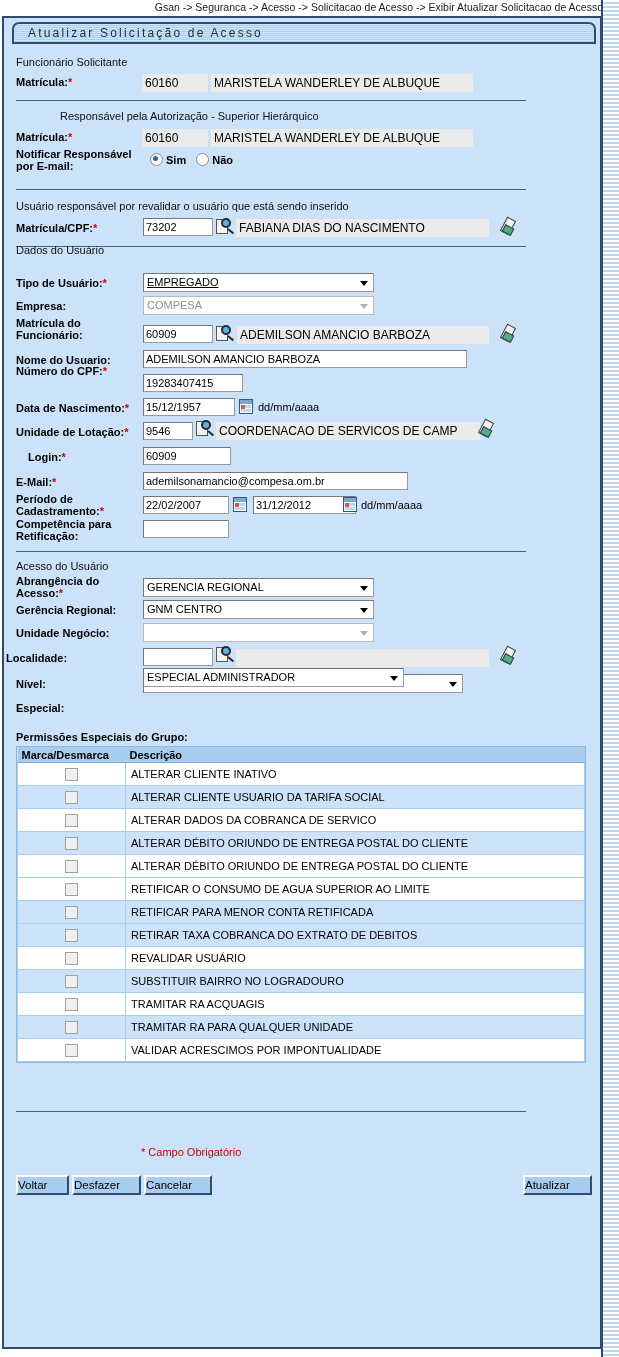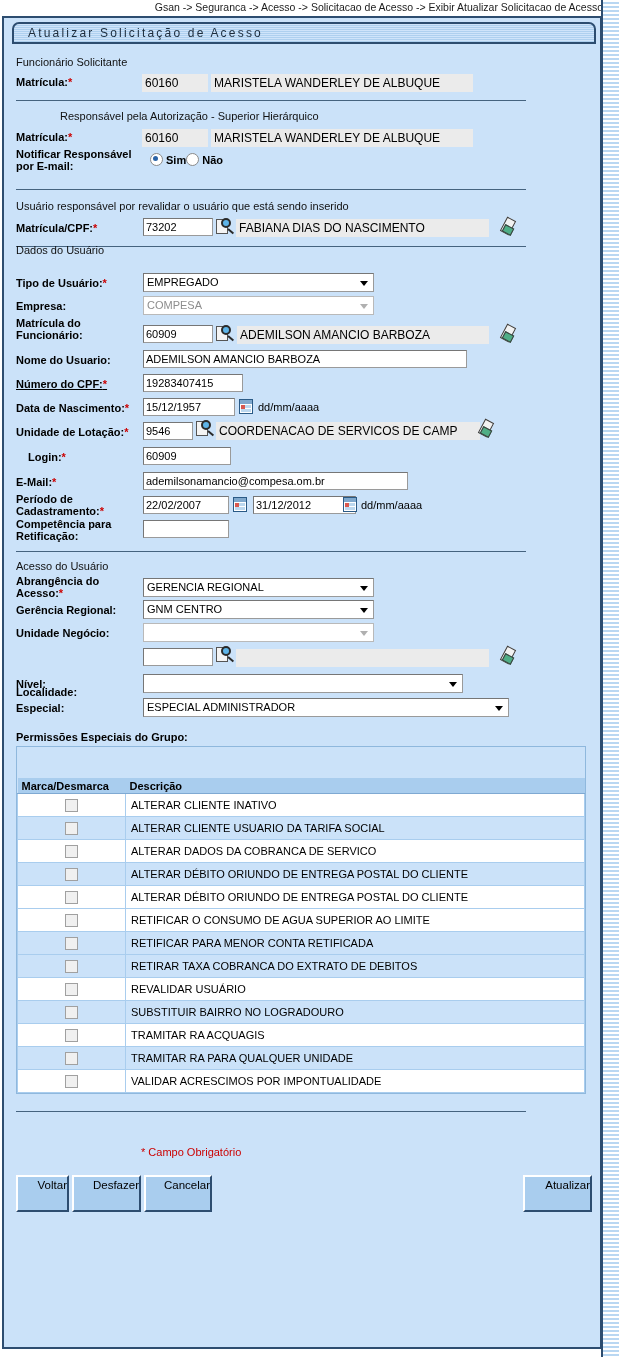--- a/index.html
+++ b/index.html
@@ -123,21 +123,21 @@
   .radio-wrap{position:absolute;font-size:11px;font-weight:bold;}
   .radio{
     display:inline-block;width:11px;height:11px;border-radius:50%;
     border:1px solid #8a8a8a;background:#fff;vertical-align:-2px;
     position:relative;margin-right:3px;
   }
   .radio.on:after{
     content:"";position:absolute;left:2px;top:2px;width:5px;height:5px;
     border-radius:50%;background:#2b64a8;
   }
-  .radio-lbl{}
+  .radio-lbl{margin-right:10px;}
   
   .mag{position:absolute;width:19px;height:18px;}
   .mag .pg{
     position:absolute;left:0;top:1px;width:10px;height:13px;
     background:#f4f4f4;border:1px solid #555;
   }
   .mag .lens{
     position:absolute;left:5px;top:0px;width:10px;height:10px;border-radius:50%;
     background:#5eb4e8;border:2px solid #2a2a2a;box-sizing:border-box;
   }
@@ -164,21 +164,21 @@
   .cal .g2{position:absolute;right:1px;top:5px;width:6px;height:3px;background:#bcd8ef;}
   .cal .g3{position:absolute;left:1px;bottom:1px;right:1px;height:3px;background:#bcd8ef;}
   
   .hint{position:absolute;font-size:11px;color:#000;}
   
   .perm-title{position:absolute;font-size:11px;font-weight:bold;color:#000;}
   .ptable{
     position:absolute;border:1px solid #8fb8dd;box-sizing:border-box;
     border-collapse:collapse;
   }
-  .ptable table{border-collapse:collapse;width:100%;font-size:11px;margin-top:31px;}
+  .ptable table{border-collapse:collapse;width:100%;font-size:11px;}
   .ptable th{
     background:#a9cdee;color:#000;font-weight:bold;text-align:left;
     height:15px;font-size:11px;padding:0 0 0 4px;
     border-bottom:1px solid #7fa9d2;
   }
   .ptable th.c1{width:104px;}
   .ptable td{
     height:22px;border:1px solid #a9cdee;font-size:11px;padding:0;
   }
   .ptable td.c1{width:104px;text-align:center;}
@@ -193,21 +193,21 @@
   .foot-hr{position:absolute;height:0;border-top:1px solid #45637f;}
   .oblig{position:absolute;font-size:11px;color:#cc0000;}
   .btn{
     position:absolute;
     background:#a9cdee;
     border:2px solid;
     border-color:#ffffff #2d4d70 #2d4d70 #ffffff;
     box-sizing:border-box;
     font-family:"Liberation Sans","DejaVu Sans",sans-serif;
     font-size:11.5px;color:#000;
-    height:37px;line-height:16px;text-align:right;
+    height:20px;line-height:16px;text-align:left;
     cursor:pointer;
     white-space:nowrap;
   }
 </style>
 </head>
 <body>
 
 <div class="breadcrumb">Gsan -&gt; Seguranca -&gt; Acesso -&gt; Solicitacao de Acesso -&gt; Exibir Atualizar Solicitacao de Acesso</div>
 
 <div class="hatch-left-fill"></div>
@@ -252,21 +252,21 @@
     <div class="ro" style="left:232px;top:171px;width:253px;">FABIANA DIAS DO NASCIMENTO</div>
     <div class="eraser" style="left:498px;top:169px;">
         <span class="bd"></span>
         <span class="tip"></span>
       </div>
     <div class="hr" style="left:12px;top:198px;width:510px;"></div>
 
     <div class="sect-title" style="left:12px;top:196px;">Dados do Usuário</div>
 
     <div class="lbl" style="left:12px;top:229px;"><span>Tipo de Usuário:</span><span class="req">*</span></div>
-    <div class="sel" style="left:139px;top:225px;width:231px;"><span>EMPREGADO</span><span class="arrow"></span></div>
+    <div class="sel" style="left:139px;top:225px;width:231px;text-decoration:underline;"><span>EMPREGADO</span><span class="arrow"></span></div>
 
     <div class="lbl" style="left:12px;top:252px;">Empresa:</div>
     <div class="sel disabled" style="left:139px;top:248px;width:231px;"><span>COMPESA</span><span class="arrow"></span></div>
 
     <div class="lbl" style="left:12px;top:269px;">
       <span>Matrícula do</span><br>
       <span>Funcionário:</span>
     </div>
     <div class="inp" style="left:139px;top:277px;width:70px;">60909</div>
     <div class="mag" style="left:212px;top:277px;">
@@ -276,21 +276,21 @@
       </div>
     <div class="ro" style="left:233px;top:278px;width:252px;">ADEMILSON AMANCIO BARBOZA</div>
     <div class="eraser" style="left:498px;top:276px;">
         <span class="bd"></span>
         <span class="tip"></span>
       </div>
 
     <div class="lbl" style="left:12px;top:306px;">Nome do Usuario:</div>
     <div class="inp" style="left:139px;top:302px;width:324px;">ADEMILSON AMANCIO BARBOZA</div>
 
-    <div class="lbl" style="left:12px;top:330px;text-decoration:underline;"><span>Número do CPF:</span><span class="req">*</span></div>
+    <div class="lbl" style="left:12px;top:317px;"><span>Número do CPF:</span><span class="req">*</span></div>
     <div class="inp" style="left:139px;top:326px;width:100px;">19283407415</div>
 
     <div class="lbl" style="left:12px;top:354px;"><span>Data de Nascimento:</span><span class="req">*</span></div>
     <div class="inp" style="left:139px;top:350px;width:92px;">15/12/1957</div>
     <div class="cal" style="left:235px;top:351px;">
         <span class="top"></span>
         <span class="g"></span>
         <span class="g2"></span>
         <span class="g3"></span>
       </div>
@@ -350,38 +350,38 @@
       <span>Acesso:</span><span class="req">*</span>
     </div>
     <div class="sel" style="left:139px;top:530px;width:231px;"><span>GERENCIA REGIONAL</span><span class="arrow"></span></div>
 
     <div class="lbl" style="left:12px;top:556px;">Gerência Regional:</div>
     <div class="sel" style="left:139px;top:552px;width:231px;"><span>GNM CENTRO</span><span class="arrow"></span></div>
 
     <div class="lbl" style="left:12px;top:579px;">Unidade Negócio:</div>
     <div class="sel disabled" style="left:139px;top:575px;width:231px;"><span></span><span class="arrow"></span></div>
 
-    <div class="lbl" style="left:12px;top:604px;margin-top:34px;">Localidade:</div>
+    <div class="lbl" style="left:2px;top:604px;">Localidade:</div>
     <div class="inp" style="left:139px;top:600px;width:70px;"></div>
     <div class="mag" style="left:212px;top:598px;">
         <span class="pg"></span>
         <span class="lens"></span>
         <span class="hdl"></span>
       </div>
     <div class="ro" style="left:232px;top:601px;width:253px;"></div>
     <div class="eraser" style="left:498px;top:598px;">
         <span class="bd"></span>
         <span class="tip"></span>
       </div>
 
     <div class="lbl" style="left:12px;top:630px;">Nível:</div>
     <div class="sel" style="left:139px;top:626px;width:320px;"><span></span><span class="arrow"></span></div>
 
     <div class="lbl" style="left:12px;top:654px;">Especial:</div>
-    <div class="sel" style="left:139px;top:650px;width:366px;"><span>ESPECIAL ADMINISTRADOR</span><span class="arrow"></span></div>
+    <div class="sel" style="left:139px;top:620px;width:261px;"><span>ESPECIAL ADMINISTRADOR</span><span class="arrow"></span></div>
 
     <div class="perm-title" style="left:12px;top:683px;">Permissões Especiais do Grupo:</div>
     <div class="ptable" style="left:12px;top:698px;width:570px;">
       <table>
         <thead>
           <tr>
             <th class="c1">Marca/Desmarca</th>
             <th>Descrição</th>
           </tr>
         </thead>

